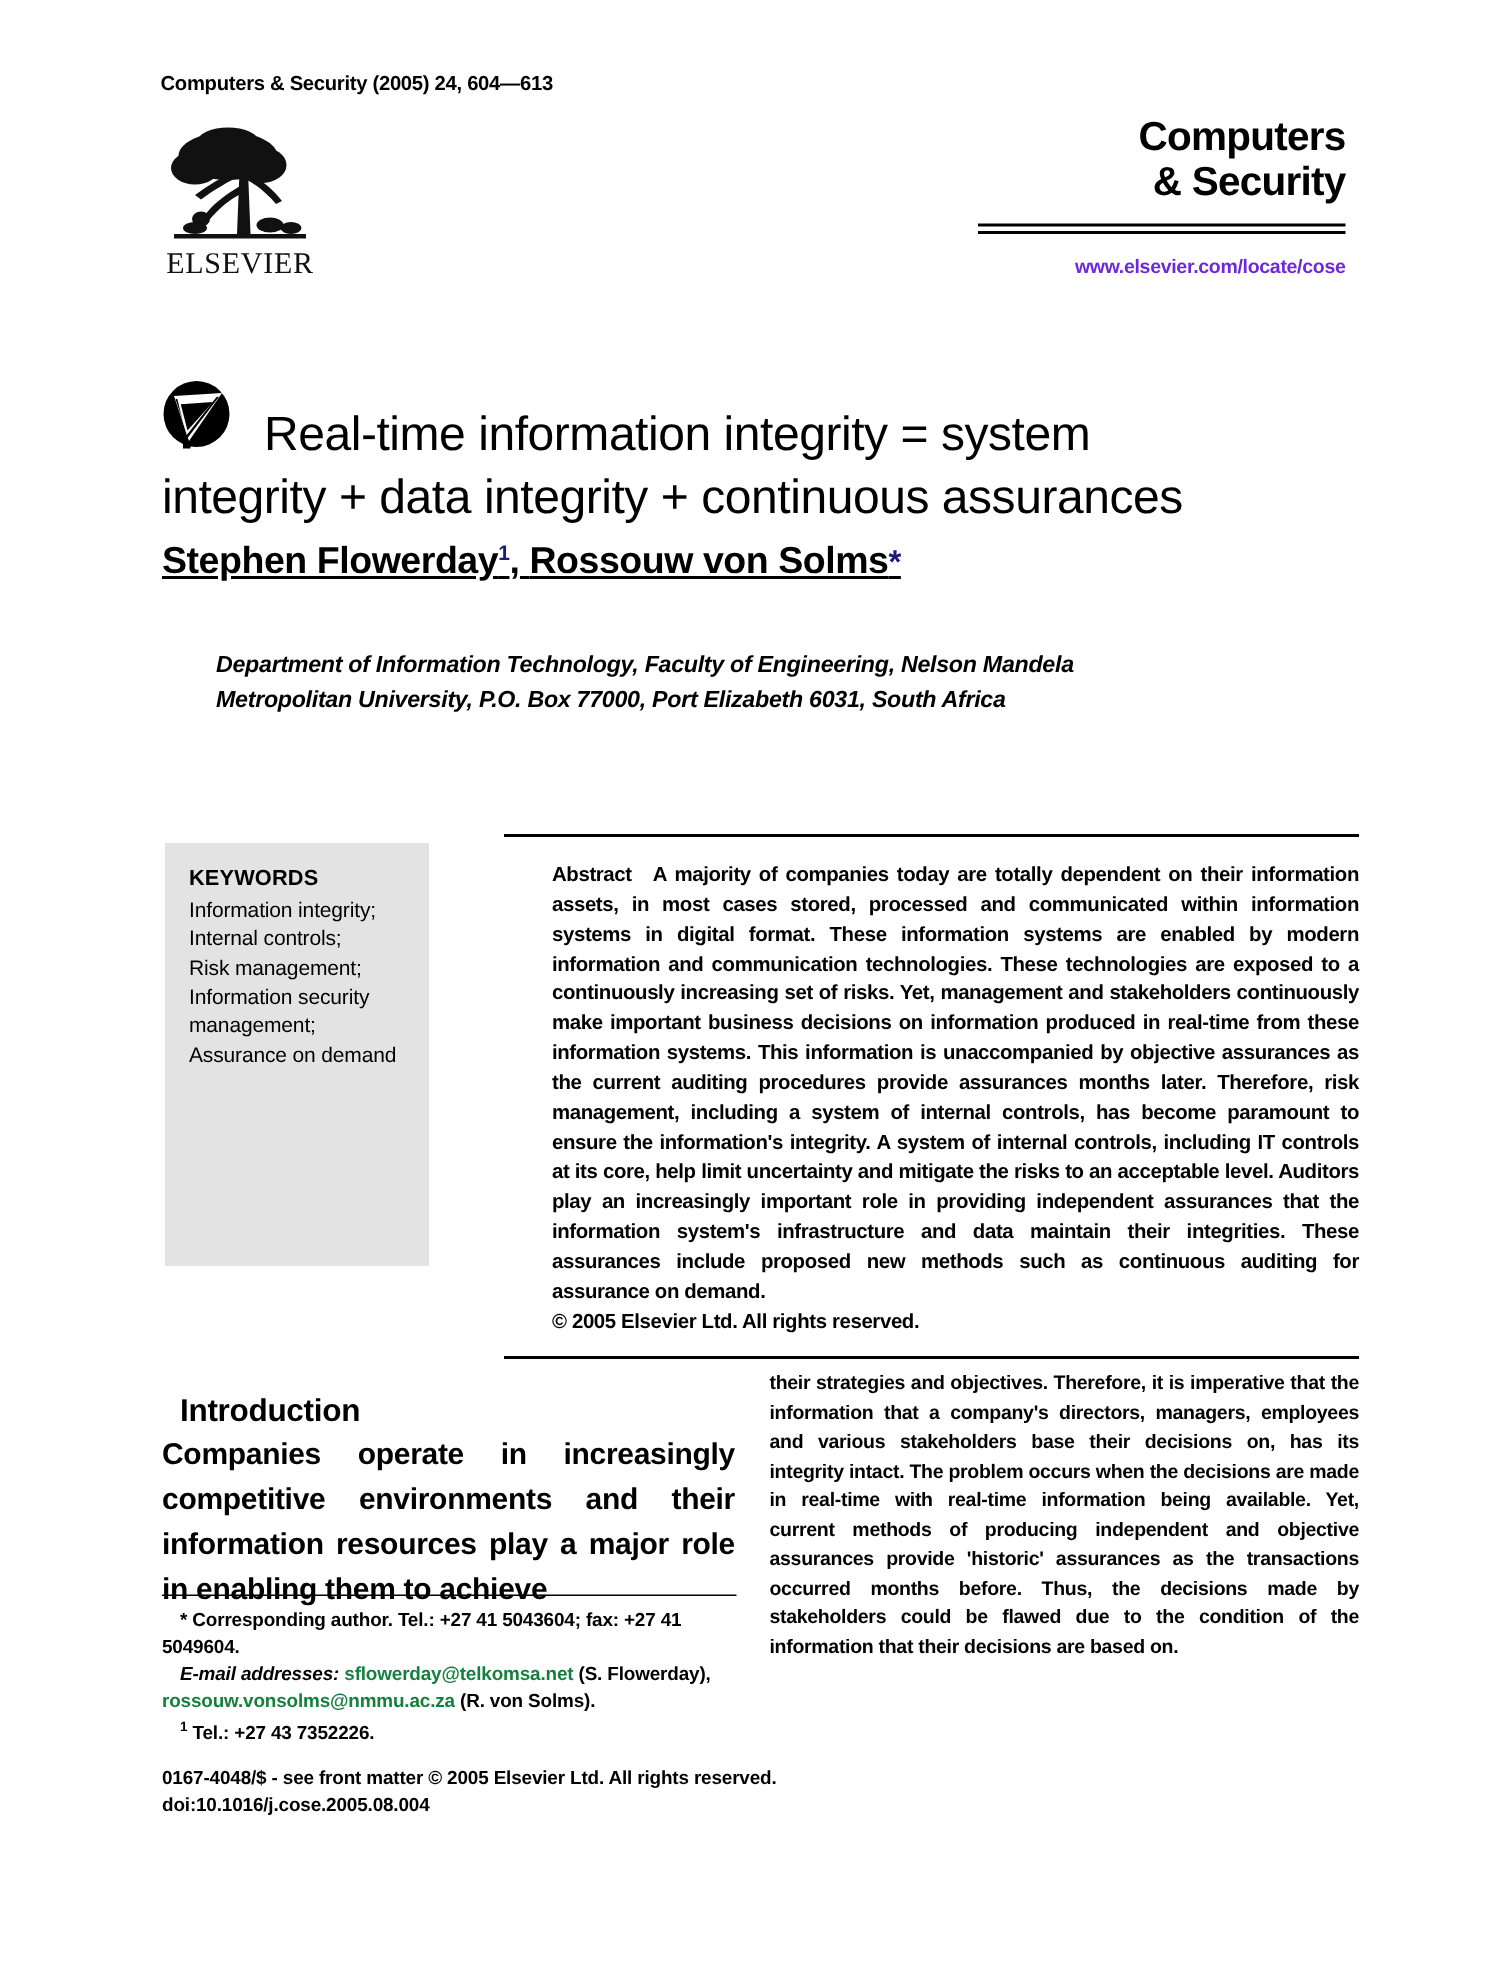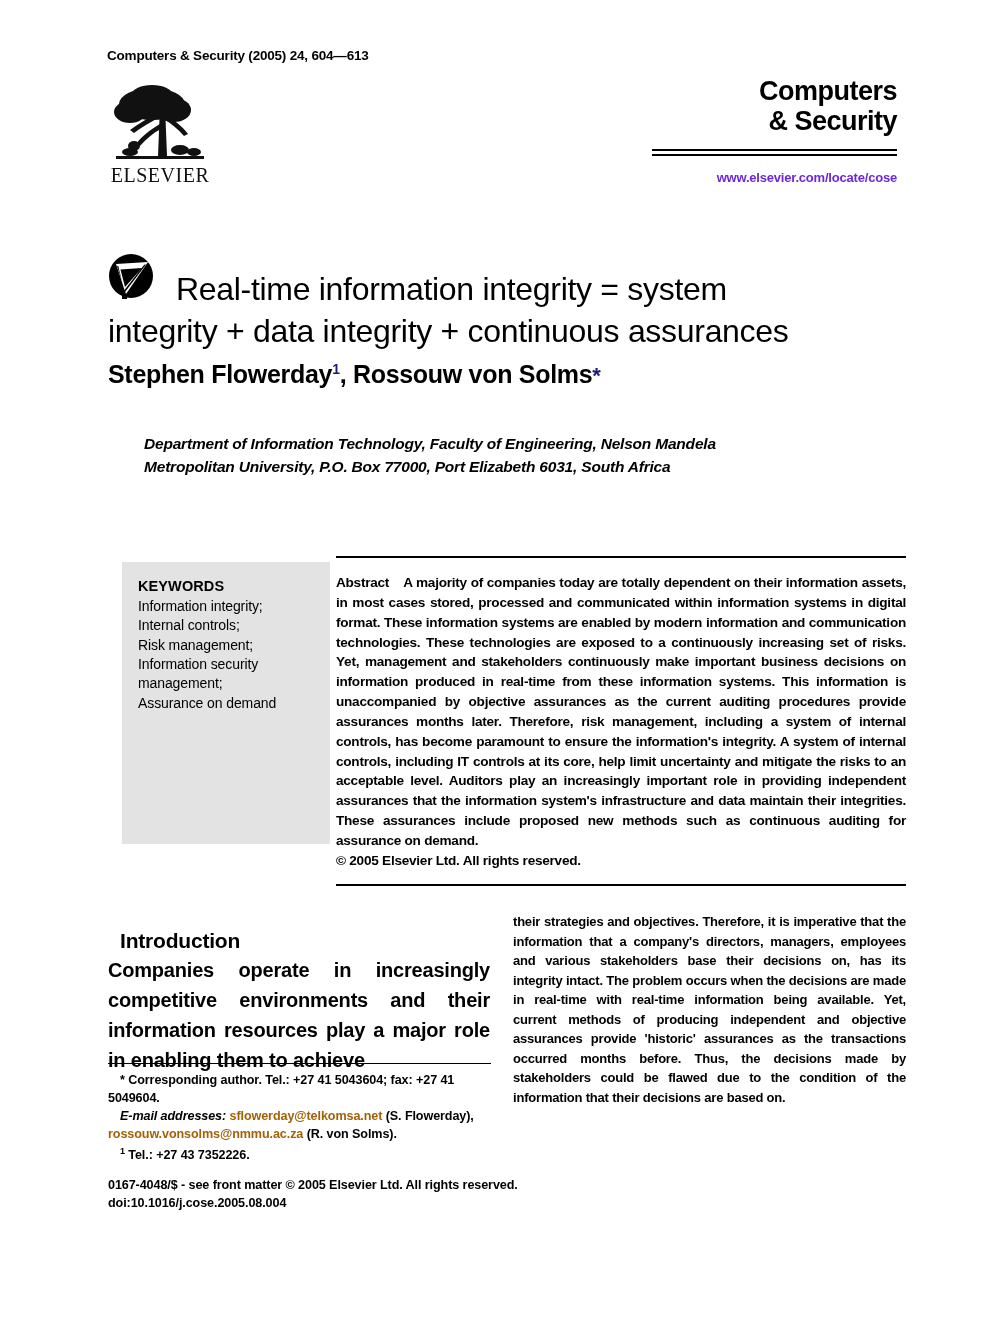--- a/index.html
+++ b/index.html
@@ -96,20 +96,21 @@
 
   
   .authors {
     position: absolute;
     left: 108px;
     top: 360px;
     width: 800px;
     font-size: 25px;
     font-weight: bold;
     letter-spacing: -0.3px;
+    text-decoration: underline;
   }
   .authors sup {
     font-size: 14px;
     color: #1a1a7a;
     vertical-align: super;
     font-weight: bold;
   }
   .authors .star {
     color: #1a1a7a;
     font-size: 22px;
@@ -127,26 +128,25 @@
     line-height: 1.50;
     letter-spacing: -0.2px;
     margin-left: 36px;
   }
 
   
   .keywords-box {
     position: absolute;
     left: 110px;
     top: 562px;
-    width: 208px;
+    width: 176px;
     min-height: 282px;
     background: #e3e3e3;
     padding: 16px 14px 14px 16px;
     box-sizing: border-box;
-    margin-left: 12px;
   }
   .keywords-box .kw-head {
     font-size: 14.5px;
     font-weight: bold;
     letter-spacing: 0.1px;
     margin-bottom: 3px;
   }
   .keywords-box .kw-list {
     font-size: 14px;
     line-height: 1.38;
@@ -167,20 +167,21 @@
   .abstract-col .rule-bottom {
     border-top: 2.5px solid #000;
     margin-top: 13px;
   }
   .abstract-body {
     font-size: 13.6px;
     line-height: 1.46;
     text-align: justify;
     letter-spacing: -0.25px;
     font-weight: bold;
+    margin-left: 32px;
   }
   .abstract-body .lab {
     font-weight: bold;
     margin-right: 14px;
   }
   .abstract-body .copyright {
     display: block;
   }
 
   
@@ -233,21 +234,21 @@
     line-height: 1.40;
     letter-spacing: -0.1px;
     margin-bottom: 1px;
   }
   .footnote-block .fn .indent { padding-left: 12px; }
   .footnote-block sup {
     font-size: 9px;
     vertical-align: super;
   }
   .footnote-block .email {
-    color: #a16207;
+    color: #15803d;
   }
   .footnote-block .ital {
     font-style: italic;
   }
 
   
   .imprint {
     position: absolute;
     left: 108px;
     top: 1177px;

